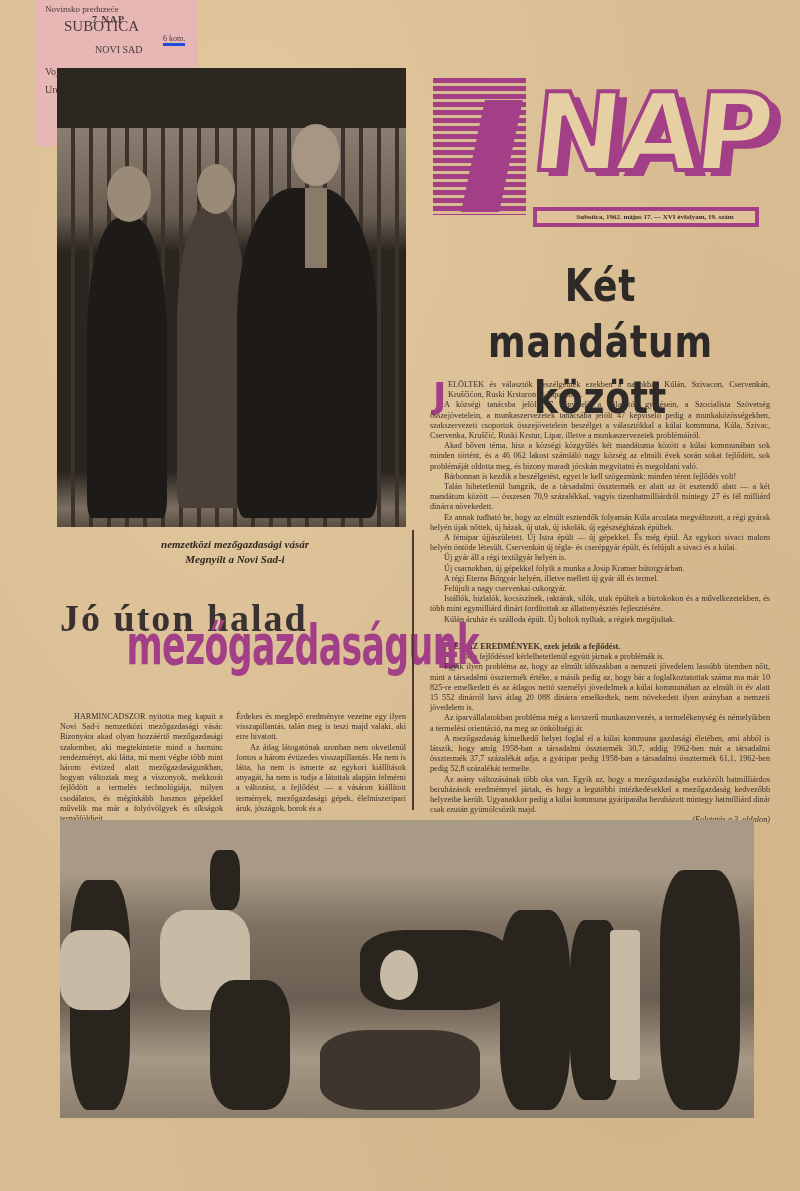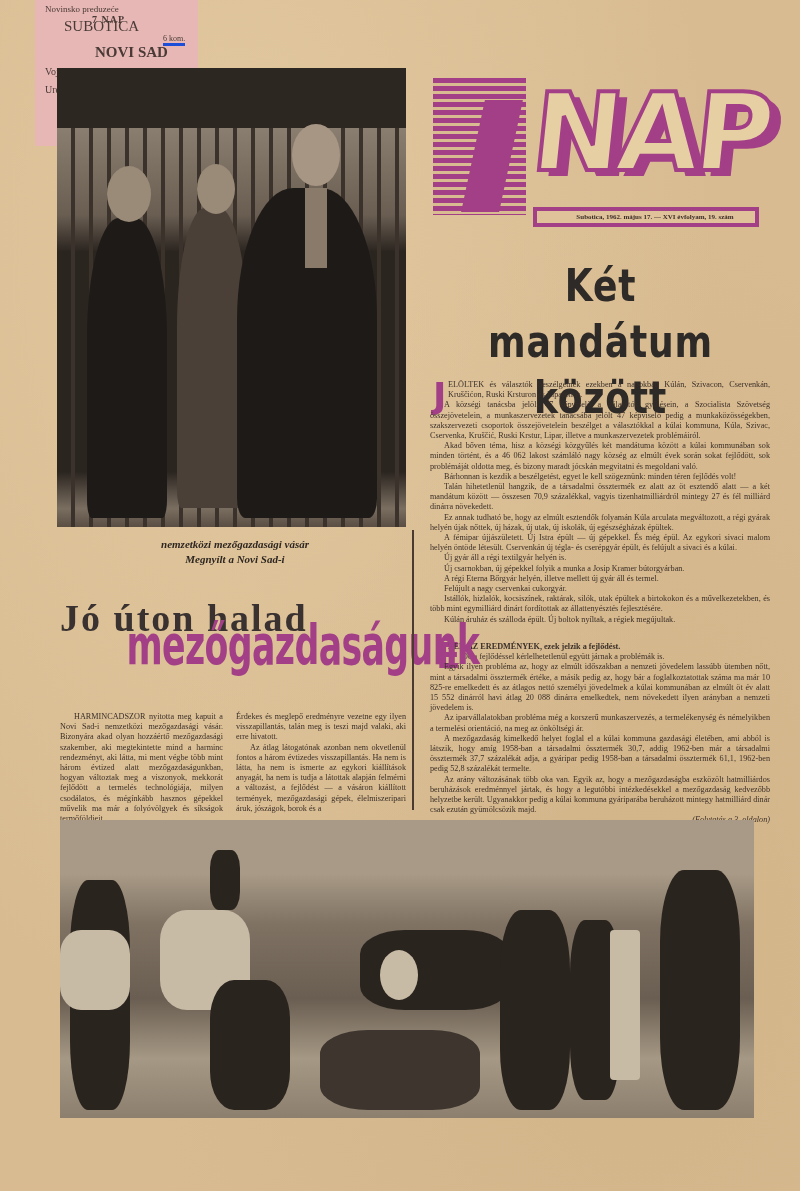--- a/index.html
+++ b/index.html
@@ -8,21 +8,21 @@
   .paper{position:absolute;inset:0;background:
      radial-gradient(ellipse at 30% 20%, rgba(235,212,172,.55), transparent 60%),
      radial-gradient(ellipse at 80% 80%, rgba(200,168,122,.35), transparent 55%),
      #d8bb91;}
   .label{position:absolute;left:35px;top:0;width:163px;height:146px;background:#e6b7b4;
          font-size:10px;color:#4a3a36;}
   .label .l1{position:absolute;left:10px;top:4px;font-size:9px;}
   .label .l2{position:absolute;left:57px;top:14px;font-size:10px;font-weight:bold;letter-spacing:1px;}
   .label .l3{position:absolute;left:29px;top:18px;font-size:15px;}
   .label .l4{position:absolute;left:128px;top:34px;font-size:8px;border-bottom:3px solid #1d4ed8;}
-  .label .l5{position:absolute;left:60px;top:44px;font-size:15px;font-weight:bold;}
+  .label .l5{position:absolute;left:60px;top:44px;font-size:10px;font-weight:normal;}
   .label .l6{position:absolute;left:10px;top:66px;font-size:10px;}
   .label .l7{position:absolute;left:10px;top:84px;font-size:10px;}
 
   .photo{position:absolute;background:#2f2924;overflow:hidden;}
   .photo1{left:57px;top:68px;width:349px;height:459px;
      background:
        linear-gradient(180deg,#2d2722 0 13%,transparent 13%),
        repeating-linear-gradient(90deg,transparent 0 14px,#3a322b 14px 18px),
        linear-gradient(180deg,#8a7e70 13%,#6a5e52 32%,#2b2520 40%,#2b2520 88%,#7a6e60 96%,#5a4e44 100%);}
   .fig{position:absolute;background:#1e1a17;border-radius:40% 40% 6% 6%;}

